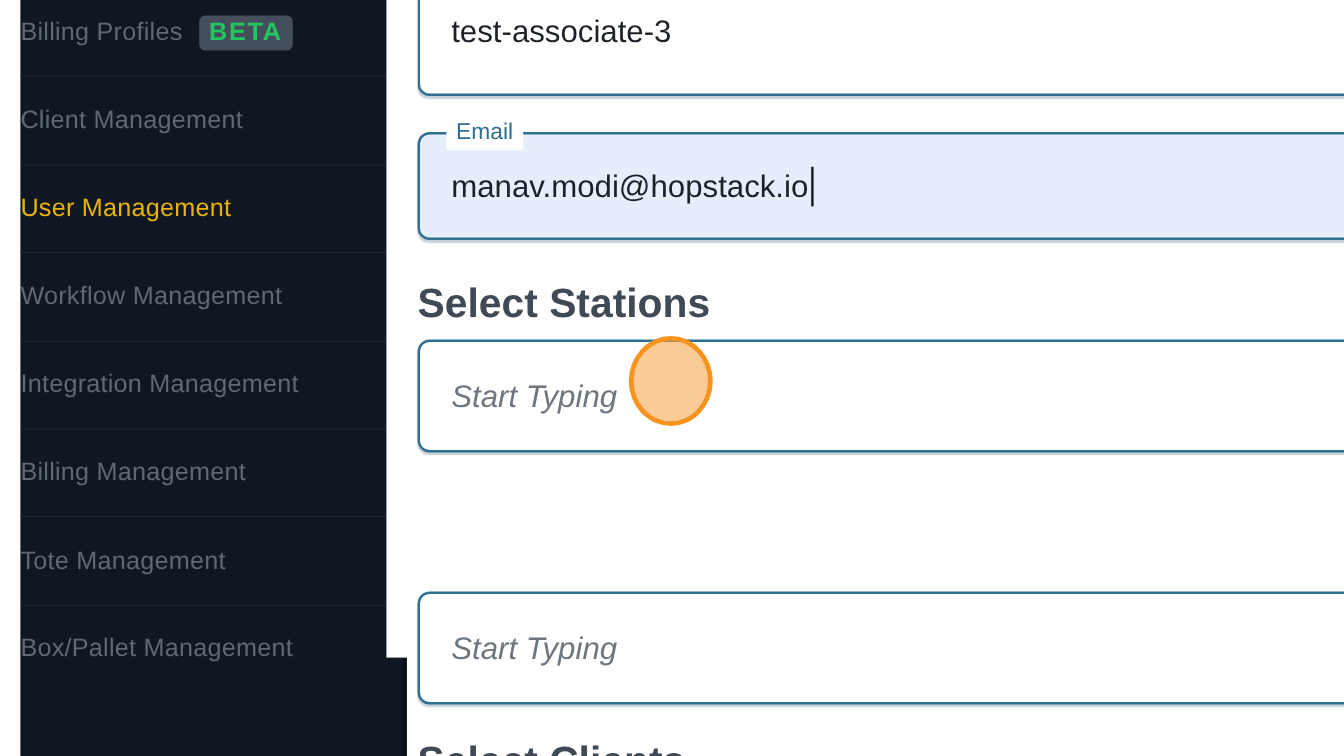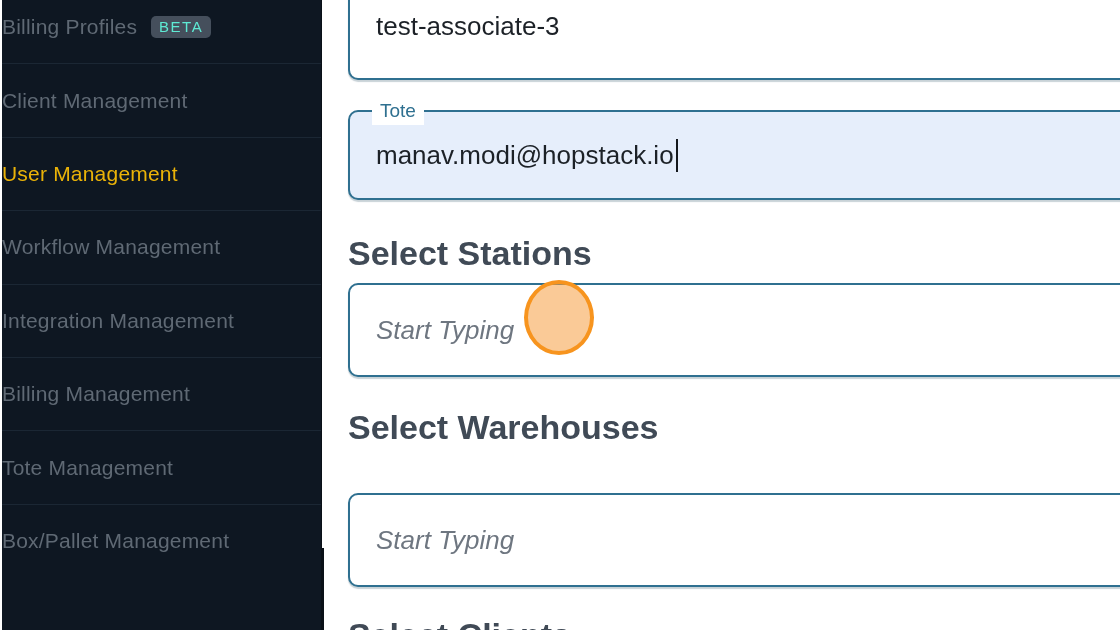--- a/index.html
+++ b/index.html
@@ -5,21 +5,21 @@
   * { margin: 0; padding: 0; box-sizing: border-box; }
   html, body { width: 1120px; height: 630px; overflow: hidden; }
   body {
     position: relative;
     font-family: "Liberation Sans", "DejaVu Sans", sans-serif;
     background: #ffffff;
   }
 
   
   .sidebar {
-    position: absolute; left: 2px; top: 0;
+    position: absolute; left: 17px; top: 0;
     width: 322px; height: 630px;
     background: #0e1722;
     overflow: hidden;
   }
   .sidebar::after {
     content: ""; position: absolute; right: 0; top: 0;
     width: 3px; height: 100%; background: #0a1017;
   }
   .sidebar-list { margin-top: -9px; }
   .sidebar-item {
@@ -31,23 +31,23 @@
     letter-spacing: 0.2px;
     cursor: pointer;
     white-space: nowrap;
   }
   .sidebar-item:last-child { border-bottom: none; }
   .sidebar-item.active { color: #eab308; }
   .beta-badge {
     display: inline-block;
     margin-left: 14px;
     background: #454f5c;
-    color: #5eead4;
-    font-weight: normal;
-    font-size: 15px;
+    color: #22c55e;
+    font-weight: bold;
+    font-size: 21px;
     letter-spacing: 1.5px;
     padding: 2px 8px 3px 8px;
     border-radius: 5px;
   }
 
   
   .content { position: absolute; left: 322px; top: 0; right: 0; height: 548px; background: #fff; }
 
   .field {
     position: absolute;
@@ -143,32 +143,31 @@
     </div>
 </nav>
 
 <main class="content">
 
   <div class="field field-username">
     <input class="field-input" type="text" value="test-associate-3" style="">
   </div>
 
   <div class="field field-email">
-    <span class="email-label">Tote</span>
+    <span class="email-label">Email</span>
     <span>manav.modi@hopstack.io</span>
     <span class="caret"></span>
   </div>
 
   <h2 class="section-heading heading-stations">Select Stations</h2>
 
   <div class="field field-stations">
     <input class="field-input" type="text" placeholder="Start Typing" style="">
   </div>
 
-  <h2 class="section-heading heading-warehouses">Select Warehouses</h2>
 
 
   <div class="field field-warehouses">
     <input class="field-input" type="text" placeholder="Start Typing" style="">
   </div>
 
   <h2 class="section-heading heading-clients">Select Clients</h2>
 
 </main>
 

